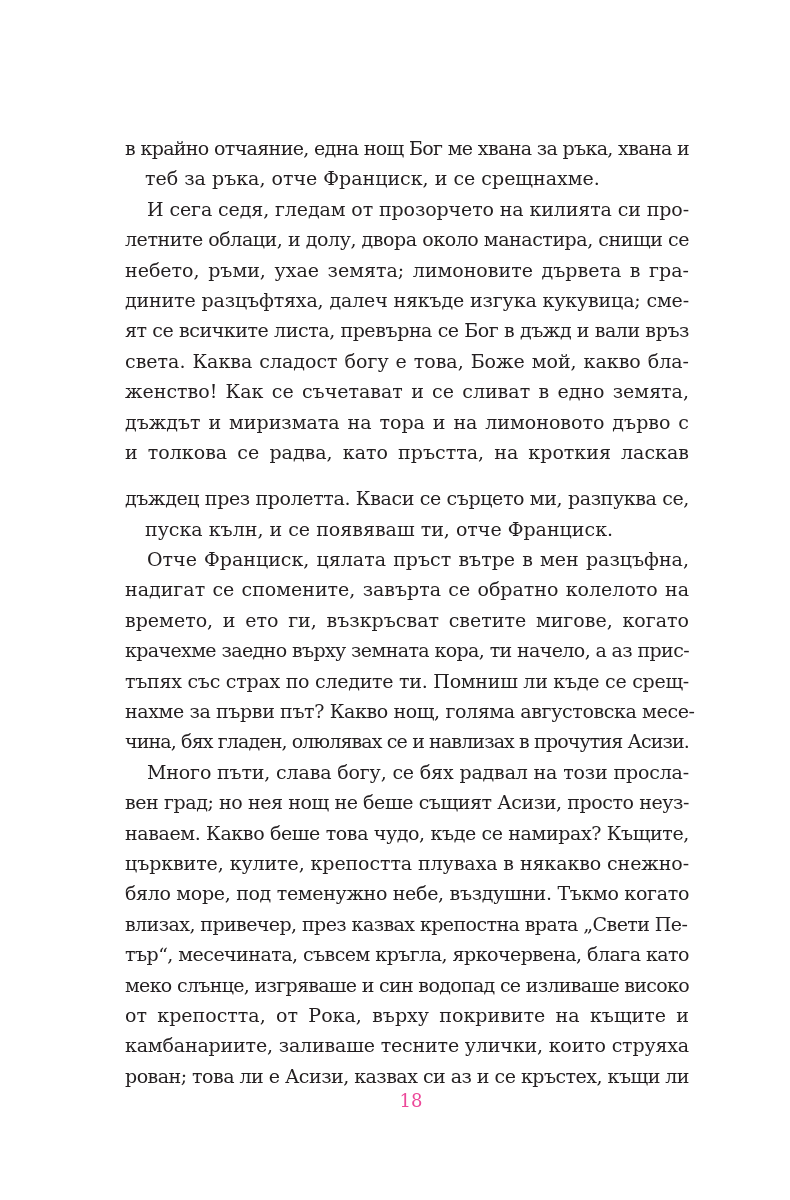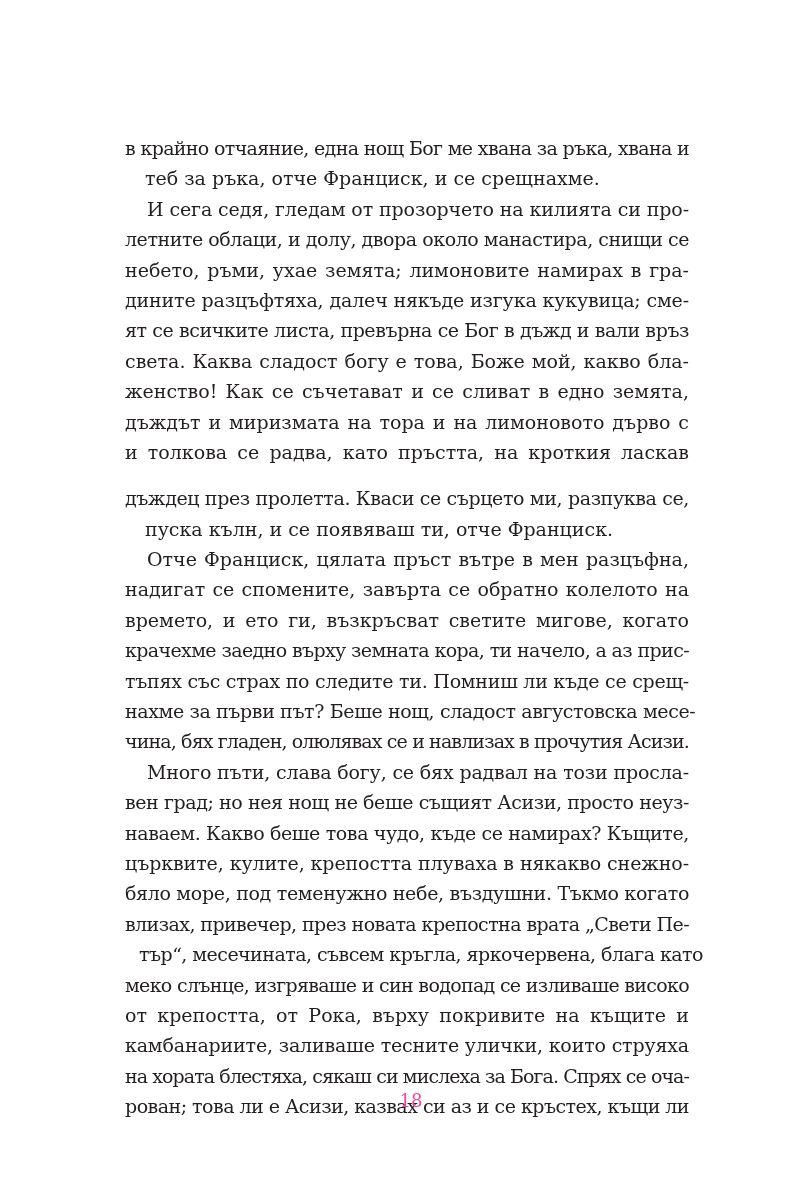--- a/index.html
+++ b/index.html
@@ -25,43 +25,42 @@
 </style>
 </head>
 <body>
 
 <div class="page">
   <div class="text-block" id="text-block">
       <span class="line" style="letter-spacing: -0.650768px; text-align-last: left;">в крайно отчаяние, една нощ Бог ме хвана за ръка, хвана и</span>
       <span class="line last">теб за ръка, отче Франциск, и се срещнахме.</span>
       <span class="line indent" style="letter-spacing: -0.111478px; text-align-last: left;">И сега седя, гледам от прозорчето на килията си про-</span>
       <span class="line" style="letter-spacing: -0.449716px; text-align-last: left;">летните облаци, и долу, двора около манастира, снищи се</span>
-      <span class="line">небето, ръми, ухае земята; лимоновите намирах в гра-</span>
+      <span class="line">небето, ръми, ухае земята; лимоновите дървета в гра-</span>
       <span class="line" style="letter-spacing: -0.143868px; text-align-last: left;">дините разцъфтяха, далеч някъде изгука кукувица; сме-</span>
       <span class="line" style="letter-spacing: -0.421038px; text-align-last: left;">ят се всичките листа, превърна се Бог в дъжд и вали връз</span>
       <span class="line">света. Каква сладост богу е това, Боже мой, какво бла-</span>
       <span class="line">женство! Как се съчетават и се сливат в едно земята,</span>
       <span class="line">дъждът и миризмата на тора и на лимоновото дърво с</span>
       <span class="line">и толкова се радва, като пръстта, на кроткия ласкав</span>
       <span class="line" style="letter-spacing: -0.370455px; text-align-last: left; margin-top: 16px;">дъждец през пролетта. Кваси се сърцето ми, разпуква се,</span>
       <span class="line last">пуска кълн, и се появяваш ти, отче Франциск.</span>
       <span class="line indent">Отче Франциск, цялата пръст вътре в мен разцъфна,</span>
       <span class="line">надигат се спомените, завърта се обратно колелото на</span>
       <span class="line">времето, и ето ги, възкръсват светите мигове, когато</span>
       <span class="line" style="letter-spacing: -0.614035px; text-align-last: left;">крачехме заедно върху земната кора, ти начело, а аз прис-</span>
       <span class="line" style="letter-spacing: -0.257812px; text-align-last: left;">тъпях със страх по следите ти. Помниш ли къде се срещ-</span>
-      <span class="line" style="letter-spacing: -0.380787px; text-align-last: left;">нахме за първи път? Беше нощ, сладост августовска месе-</span>
+      <span class="line" style="letter-spacing: -0.380787px; text-align-last: left;">нахме за първи път? Какво нощ, голяма августовска месе-</span>
       <span class="line" style="letter-spacing: -0.872575px; text-align-last: left;">чина, бях гладен, олюлявах се и навлизах в прочутия Асизи.</span>
       <span class="line indent" style="letter-spacing: -0.158314px; text-align-last: left;">Много пъти, слава богу, се бях радвал на този просла-</span>
       <span class="line" style="letter-spacing: -0.415625px; text-align-last: left;">вен град; но нея нощ не беше същият Асизи, просто неуз-</span>
       <span class="line" style="letter-spacing: -0.379051px; text-align-last: left;">наваем. Какво беше това чудо, къде се намирах? Къщите,</span>
       <span class="line" style="letter-spacing: -0.0905071px; text-align-last: left;">църквите, кулите, крепостта плуваха в някакво снежно-</span>
       <span class="line" style="letter-spacing: -0.320165px; text-align-last: left;">бяло море, под теменужно небе, въздушни. Тъкмо когато</span>
-      <span class="line" style="letter-spacing: -0.576451px; text-align-last: left;">влизах, привечер, през новата крепостна врата „Свети Пе-</span>
-      <span class="line" style="letter-spacing: -0.536551px; text-align-last: left; margin-left: 14px;">тър“, месечината, съвсем кръгла, яркочервена, блага като</span>
+      <span class="line" style="letter-spacing: -0.576451px; text-align-last: left;">влизах, привечер, през казвах крепостна врата „Свети Пе-</span>
+      <span class="line" style="letter-spacing: -0.536551px; text-align-last: left;">тър“, месечината, съвсем кръгла, яркочервена, блага като</span>
       <span class="line" style="letter-spacing: -0.683807px; text-align-last: left;">меко слънце, изгряваше и син водопад се изливаше високо</span>
       <span class="line">от крепостта, от Рока, върху покривите на къщите и</span>
       <span class="line" style="letter-spacing: -0.164663px; text-align-last: left;">камбанариите, заливаше тесните улички, които струяха</span>
-      <span class="line" style="letter-spacing: -0.918697px; text-align-last: left;">на хората блестяха, сякаш си мислеха за Бога. Спрях се оча-</span>
       <span class="line" style="letter-spacing: -0.51778px; text-align-last: left;">рован; това ли е Асизи, казвах си аз и се кръстех, къщи ли</span>
     </div>
   <div class="page-number">18</div>
 </div>
 
 </body></html>

